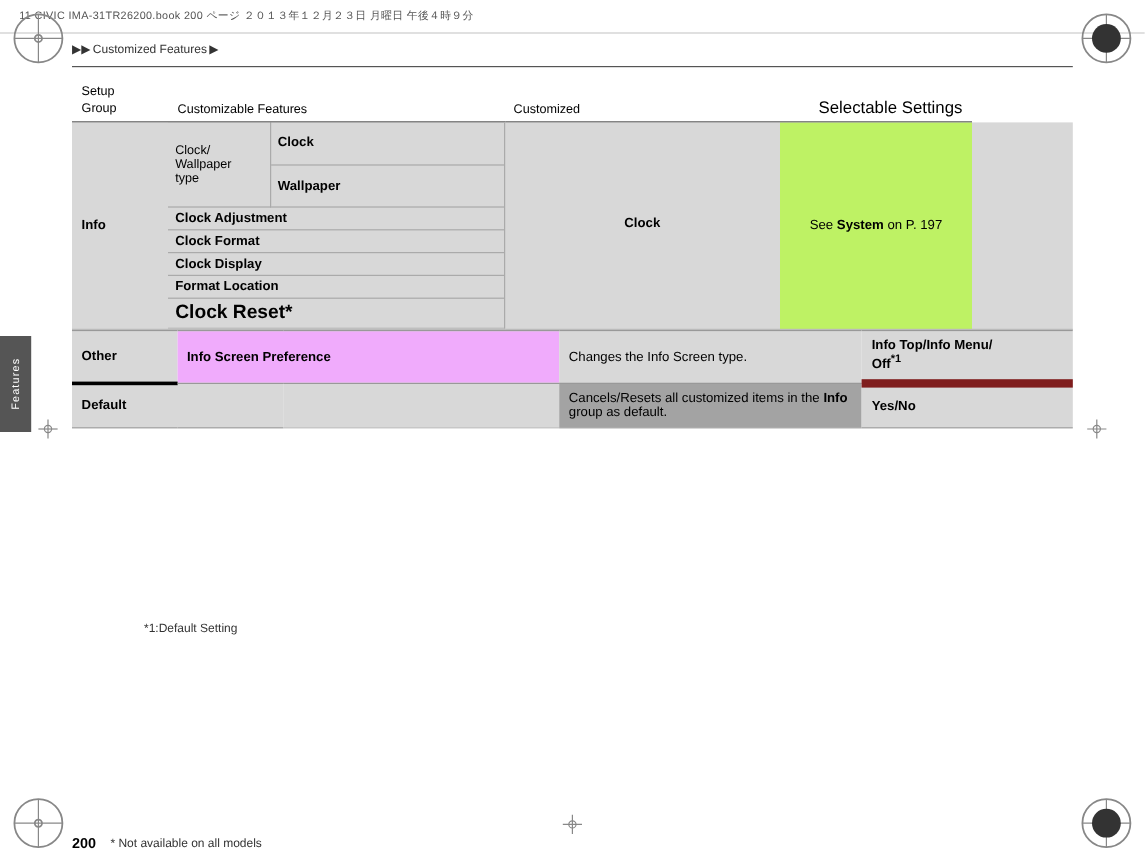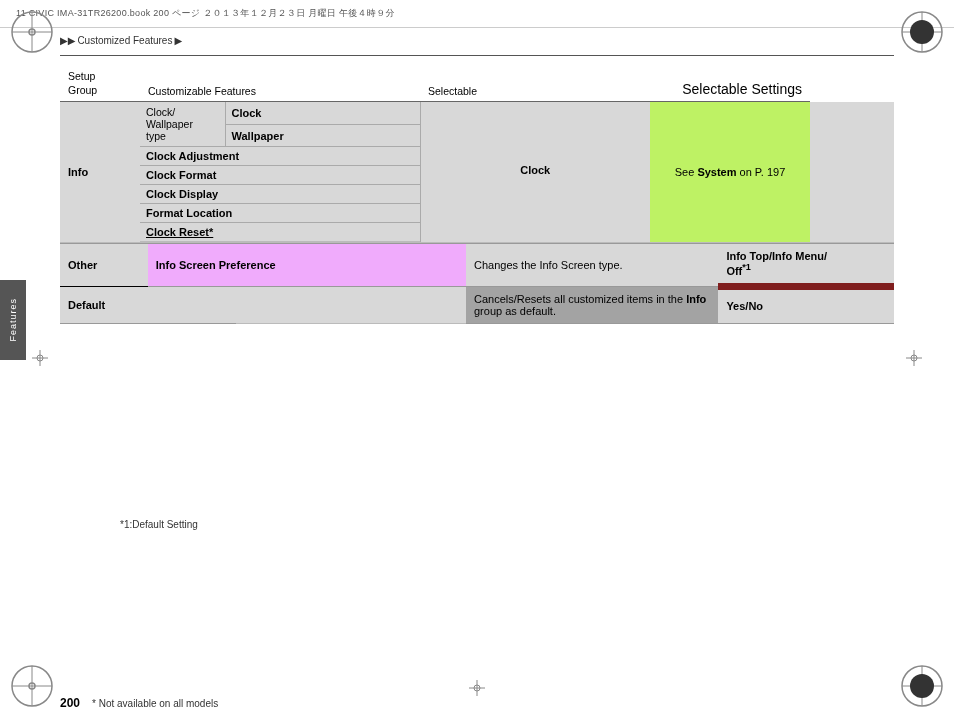--- a/index.html
+++ b/index.html
@@ -246,53 +246,53 @@
     <colgroup>
       <col class="col-setup">
       <col class="col-custom">
       <col class="col-desc">
       <col class="col-select">
     </colgroup>
     <thead>
       <tr class="header-row">
         <th style="font-size:10.5px; line-height:1.3;">Setup<br>Group</th>
         <th style="font-size:10.5px;">Customizable Features</th>
-        <th style="font-size:10.5px;">Selectable</th>
+        <th style="font-size:10.5px;">Customized</th>
         <th style="font-size:14px;text-align:right;">Selectable Settings</th>
       </tr>
     </thead>
     <tbody>
 
       <tr class="info-row">
         <td rowspan="8" style="background:#d8d8d8; vertical-align:middle; font-weight:bold; font-size:11px;">Info</td>
         <td style="background:#d8d8d8; vertical-align:top; padding:0;">
 
           <table style="width:100%; border-collapse:collapse;">
             <tbody>
               <tr>
-                <td rowspan="2" style="width:85px; padding:4px 6px; vertical-align:middle; font-size:10.5px; border-right:1px solid #aaa; border-bottom:1px solid #aaa;margin-top:16px;">Clock/<br>Wallpaper<br>type</td>
+                <td rowspan="2" style="width:85px; padding:17px 6px; vertical-align:middle; font-size:10.5px; border-right:1px solid #aaa; border-bottom:1px solid #aaa;margin-top:16px;">Clock/<br>Wallpaper<br>type</td>
                 <td style="padding:3px 6px; font-weight:bold; font-size:11px; border-bottom:1px solid #aaa;">Clock</td>
               </tr>
               <tr>
                 <td style="padding:3px 6px; font-weight:bold; font-size:11px; border-bottom:1px solid #aaa;">Wallpaper</td>
               </tr>
               <tr>
                 <td colspan="2" style="padding:3px 6px; font-weight:bold; font-size:11px; border-bottom:1px solid #aaa;">Clock Adjustment</td>
               </tr>
               <tr>
                 <td colspan="2" style="padding:3px 6px; font-weight:bold; font-size:11px; border-bottom:1px solid #aaa;">Clock Format</td>
               </tr>
               <tr>
                 <td colspan="2" style="padding:3px 6px; font-weight:bold; font-size:11px; border-bottom:1px solid #aaa;">Clock Display</td>
               </tr>
               <tr>
                 <td colspan="2" style="padding:3px 6px; font-weight:bold; font-size:11px; border-bottom:1px solid #aaa;">Format Location</td>
               </tr>
               <tr>
-                <td colspan="2" style="padding:3px 6px; font-weight:bold; font-size:11px;text-decoration:underline;">Clock Reset*</td>
+                <td colspan="2" style="padding:3px 6px; font-weight:bold; font-size:16px;">Clock Reset*</td>
               </tr>
             </tbody>
           </table>
         </td>
 
         <td rowspan="2" style="background:#d8d8d8; vertical-align:middle; text-align:left; padding:6px 8px; border-right: none; border-left: 1px solid #aaa;">
           <div style="position:relative; text-align:center;">
             <span style="font-weight:bold; font-size:11px; display:block; text-align:center; margin-bottom:4px;">Clock</span>
           </div>
         </td>
@@ -309,21 +309,21 @@
   <table class="features-table" style="margin-top:0; border-top: none;">
     <colgroup>
       <col style="width:80px;">
       <col style="width:80px;">
       <col style="width:210px;">
       <col style="width:230px;">
       <col style="width:160px;">
     </colgroup>
     <tbody>
       <tr class="other-row">
-        <td style="background:#d8d8d8; font-weight:bold; font-size:11px; padding:6px 8px; border-bottom:1px solid #000000; border-top:1px solid #999;">Other</td>
+        <td style="background:#d8d8d8; font-weight:bold; font-size:11px; padding:6px 8px; border-bottom:3px solid #000000; border-top:1px solid #999;">Other</td>
         <td colspan="2" style="background:#f0abfc; font-weight:bold; font-size:11px; padding:6px 8px; border-bottom:1px solid #999; border-top:1px solid #999;">Info Screen Preference</td>
         <td style="background:#d8d8d8; font-size:11px; padding:4px 8px; border-bottom:1px solid #999; border-top:1px solid #999;">Changes the Info Screen type.</td>
         <td style="background:#d8d8d8; font-weight:bold; font-size:11px; padding:6px 8px; border-bottom:7px solid #7f1d1d; border-top:1px solid #999;">Info Top/Info Menu/<br>Off<sup>*1</sup></td>
       </tr>
       <tr class="default-row">
         <td colspan="2" style="background:#d8d8d8; font-weight:bold; font-size:11px; padding:6px 8px; border-bottom:1px solid #999;">Default</td>
         <td style="background:#d8d8d8;"></td>
         <td style="background:#a3a3a3; font-size:11px; padding:6px 8px; border-bottom:1px solid #999;">Cancels/Resets all customized items in the <strong>Info</strong><br>group as default.</td>
         <td style="background:#d8d8d8; font-weight:bold; font-size:11px; padding:6px 8px; border-bottom:1px solid #999;">Yes/No</td>
       </tr>

